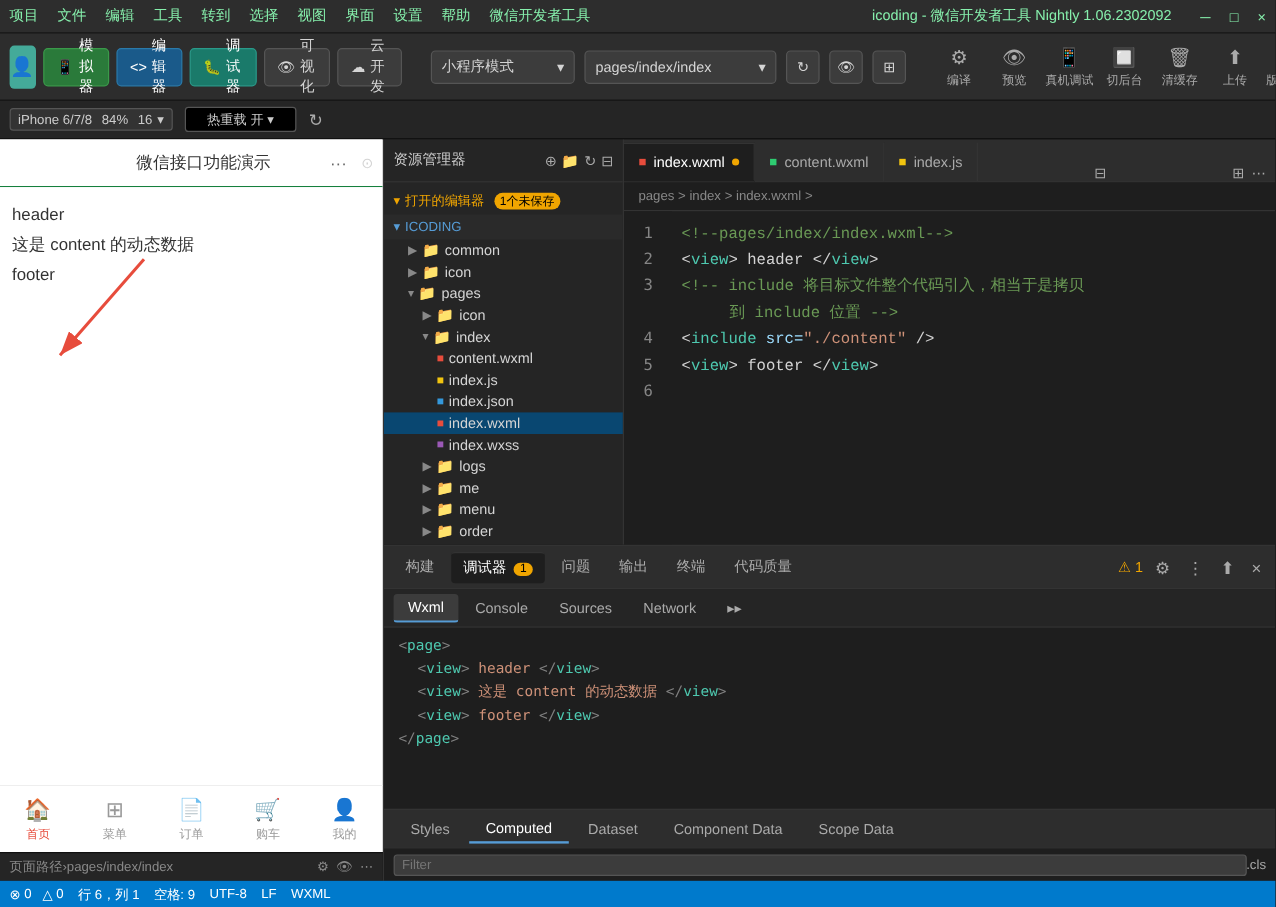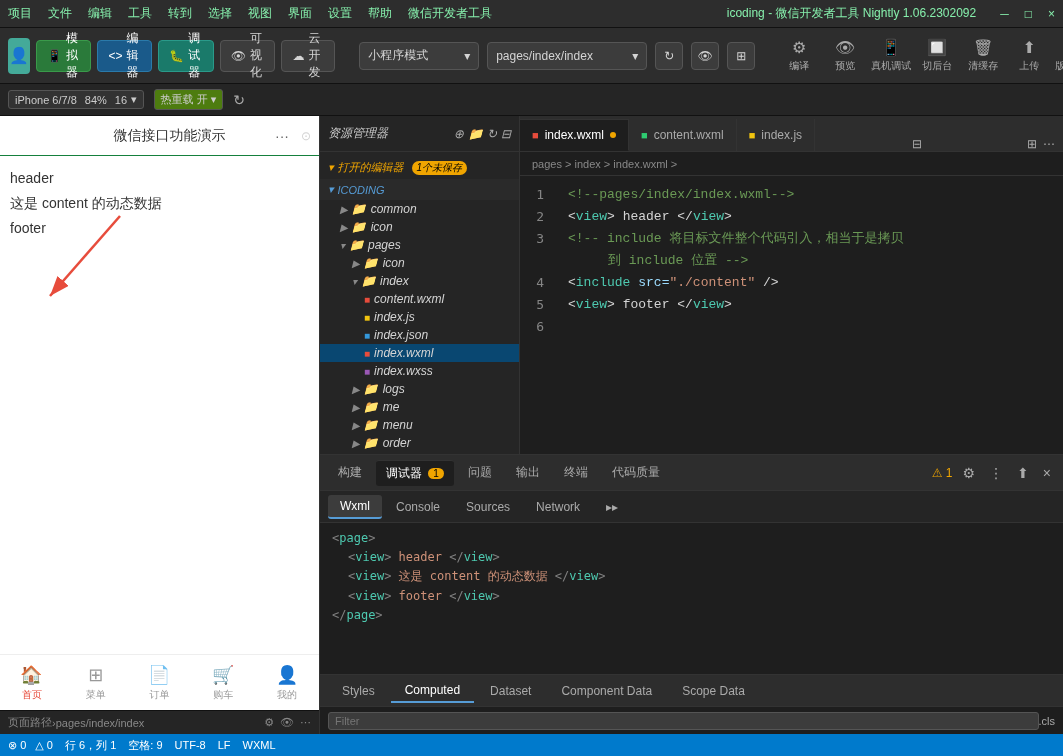--- a/index.html
+++ b/index.html
@@ -21,21 +21,21 @@
     .tool-btn-icon { width: 28px; height: 28px; background: #3c3c3c; border: 1px solid #555; border-radius: 4px; display: flex; align-items: center; justify-content: center; cursor: pointer; }
     .toolbar-center { display: flex; align-items: center; gap: 8px; margin: 0 20px; }
     .dropdown-btn { background: #3c3c3c; border: 1px solid #555; border-radius: 4px; color: #d4d4d4; padding: 4px 8px; cursor: pointer; font-size: 12px; display: flex; align-items: center; gap: 4px; height: 28px; min-width: 120px; justify-content: space-between; }
     .toolbar-right { display: flex; align-items: center; gap: 6px; margin-left: auto; }
     .toolbar-icon-btn { width: 40px; height: 40px; display: flex; flex-direction: column; align-items: center; justify-content: center; cursor: pointer; color: #aaa; font-size: 10px; gap: 2px; }
     .toolbar-icon-svg { font-size: 16px; }
 
     
     .device-bar { background: #252525; height: 32px; display: flex; align-items: center; padding: 0 8px; gap: 10px; border-bottom: 1px solid #111; flex-shrink: 0; }
     .device-selector { background: #333; border: 1px solid #555; border-radius: 3px; color: #ccc; padding: 2px 6px; font-size: 11px; cursor: pointer; display: flex; align-items: center; gap: 4px; }
-    .hotreload { background: #4d7c0f; border: 1px solid #555; border-radius: 3px; color: #ccc; padding: 2px 6px; font-size: 11px; cursor: pointer; }
+    .hotreload { background: #000000; border: 1px solid #555; border-radius: 3px; color: #ccc; padding: 2px 18px; font-size: 11px; cursor: pointer; }
     .refresh-btn { color: #aaa; cursor: pointer; font-size: 14px; }
 
     
     .main-area { display: flex; flex: 1; overflow: hidden; }
 
     
     .phone-panel { width: 320px; background: #1a1a1a; border-right: 1px solid #333; display: flex; flex-direction: column; flex-shrink: 0; overflow: hidden; }
     .phone-frame { flex: 1; background: #fff; margin: 0; display: flex; flex-direction: column; overflow: hidden; position: relative; }
     .phone-status { background: #fff; height: 24px; display: flex; align-items: center; padding: 0 8px; justify-content: space-between; }
     .phone-status-left { font-size: 10px; color: #333; }
@@ -47,21 +47,21 @@
     .phone-content-text { font-size: 14px; color: #333; line-height: 1.8; }
     .phone-bottom-nav { height: 56px; background: #fff; border-top: 1px solid #eee; display: flex; }
     .nav-item { flex: 1; display: flex; flex-direction: column; align-items: center; justify-content: center; gap: 2px; cursor: pointer; }
     .nav-item.active .nav-icon { color: #e74c3c; }
     .nav-item .nav-icon { font-size: 18px; color: #999; }
     .nav-item .nav-label { font-size: 10px; color: #999; }
     .nav-item.active .nav-label { color: #e74c3c; }
     .breadcrumb-bar { background: #252525; height: 24px; display: flex; align-items: center; padding: 0 8px; font-size: 11px; color: #888; border-top: 1px solid #111; }
 
     
-    .file-tree-panel { width: 200px; background: #252525; border-right: 1px solid #333; display: flex; flex-direction: column; flex-shrink: 0; overflow: hidden; font-style: italic; }
+    .file-tree-panel { width: 200px; background: #252525; border-right: 1px solid #333; display: flex; flex-direction: column; flex-shrink: 0; overflow: hidden; }
     .file-tree-header { height: 36px; display: flex; align-items: center; padding: 0 8px; gap: 6px; border-bottom: 1px solid #333; }
     .file-tree-title { font-size: 12px; color: #ccc; font-weight: 500; }
     .file-tree-actions { margin-left: auto; display: flex; gap: 4px; }
     .file-tree-body { flex: 1; overflow-y: auto; padding: 4px 0; }
     .section-label { color: #569cd6; font-size: 11px; padding: 4px 8px; cursor: pointer; display: flex; align-items: center; gap: 4px; }
     .section-label.warning { color: #f0a500; }
     .icoding-section { background: #2a2a2a; }
     .tree-item { display: flex; align-items: center; padding: 2px 8px; cursor: pointer; color: #d4d4d4; font-size: 12px; gap: 4px; }
     .tree-item.selected { background: #094771; }
     .tree-item-indent1 { padding-left: 20px; }

